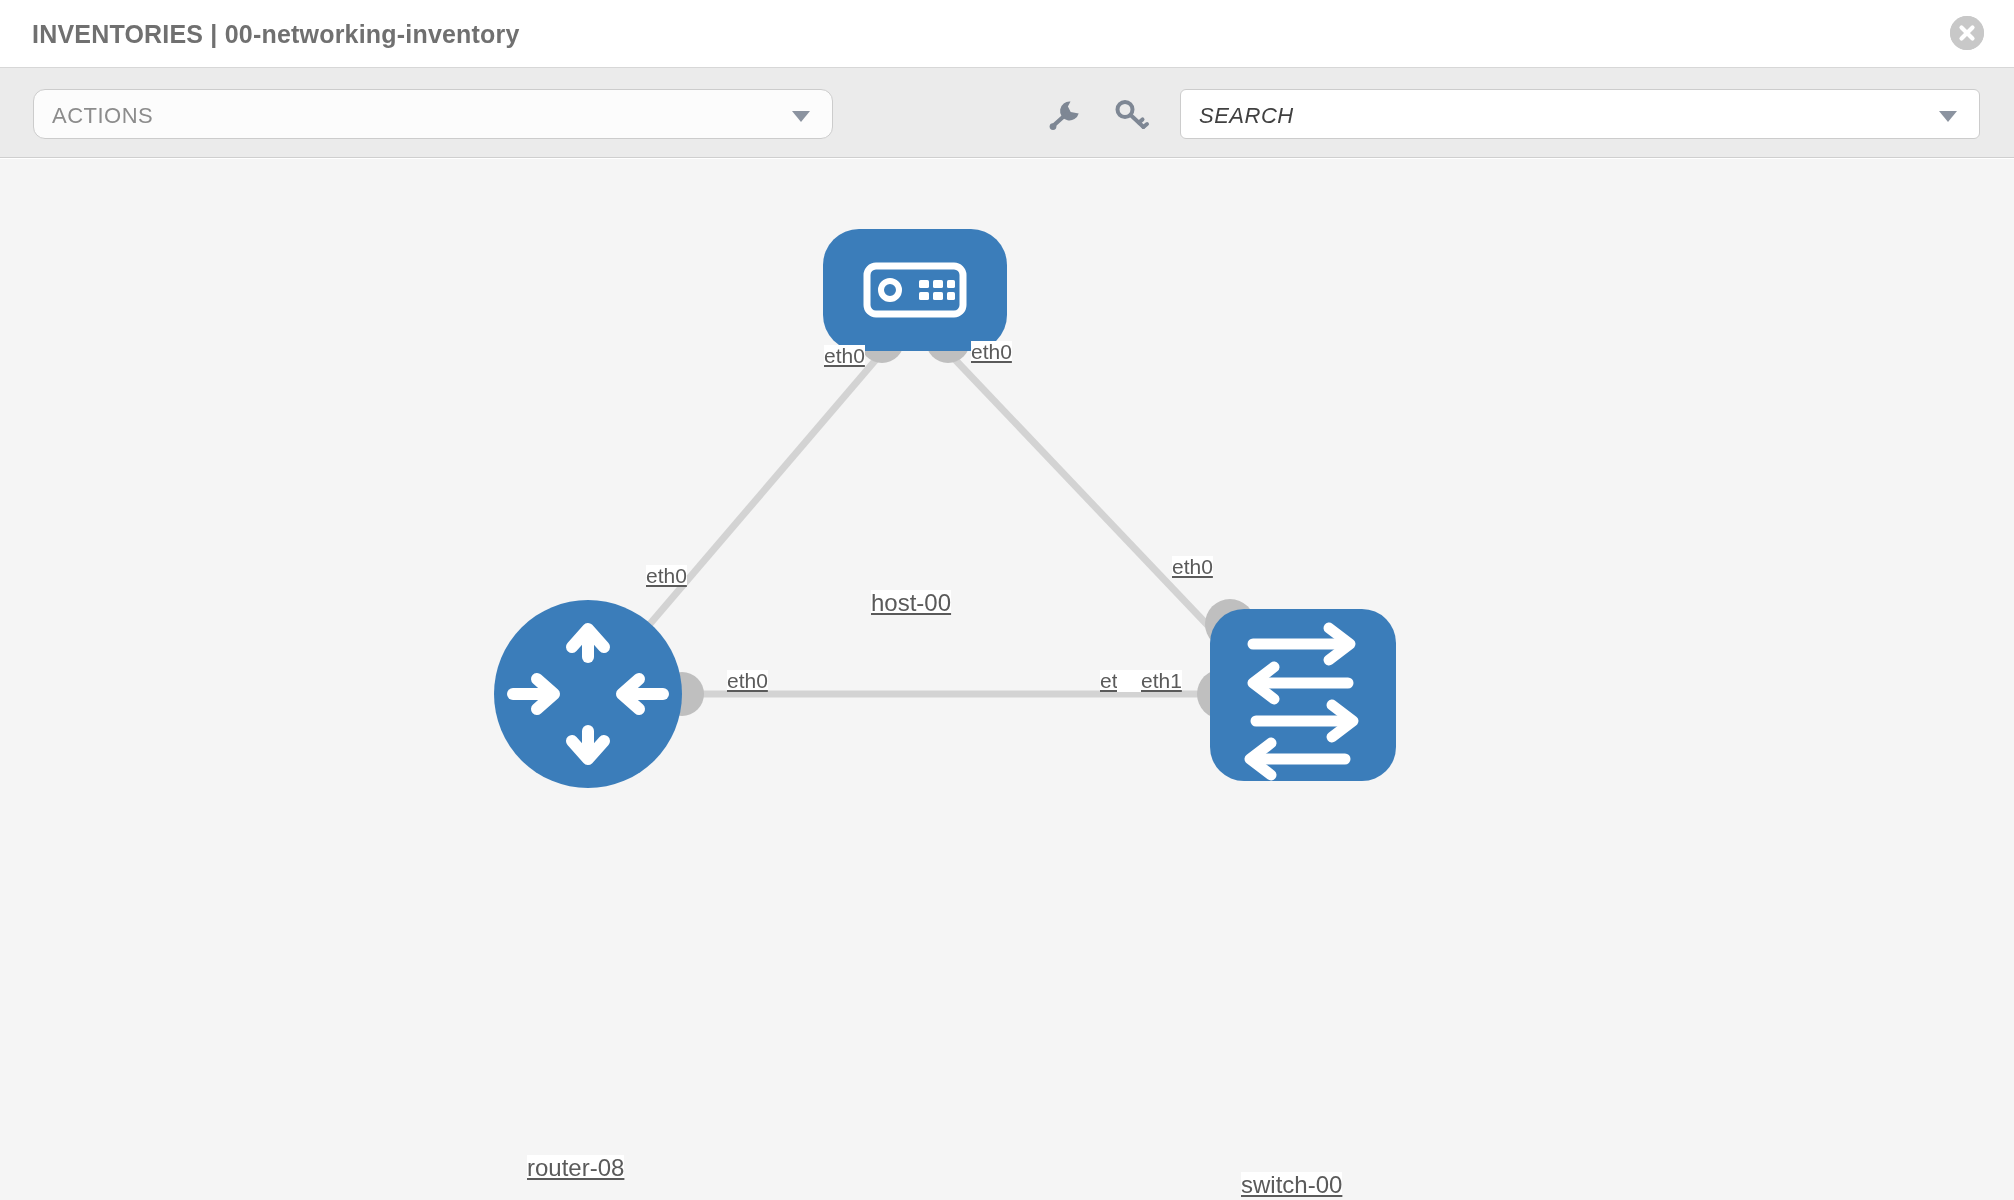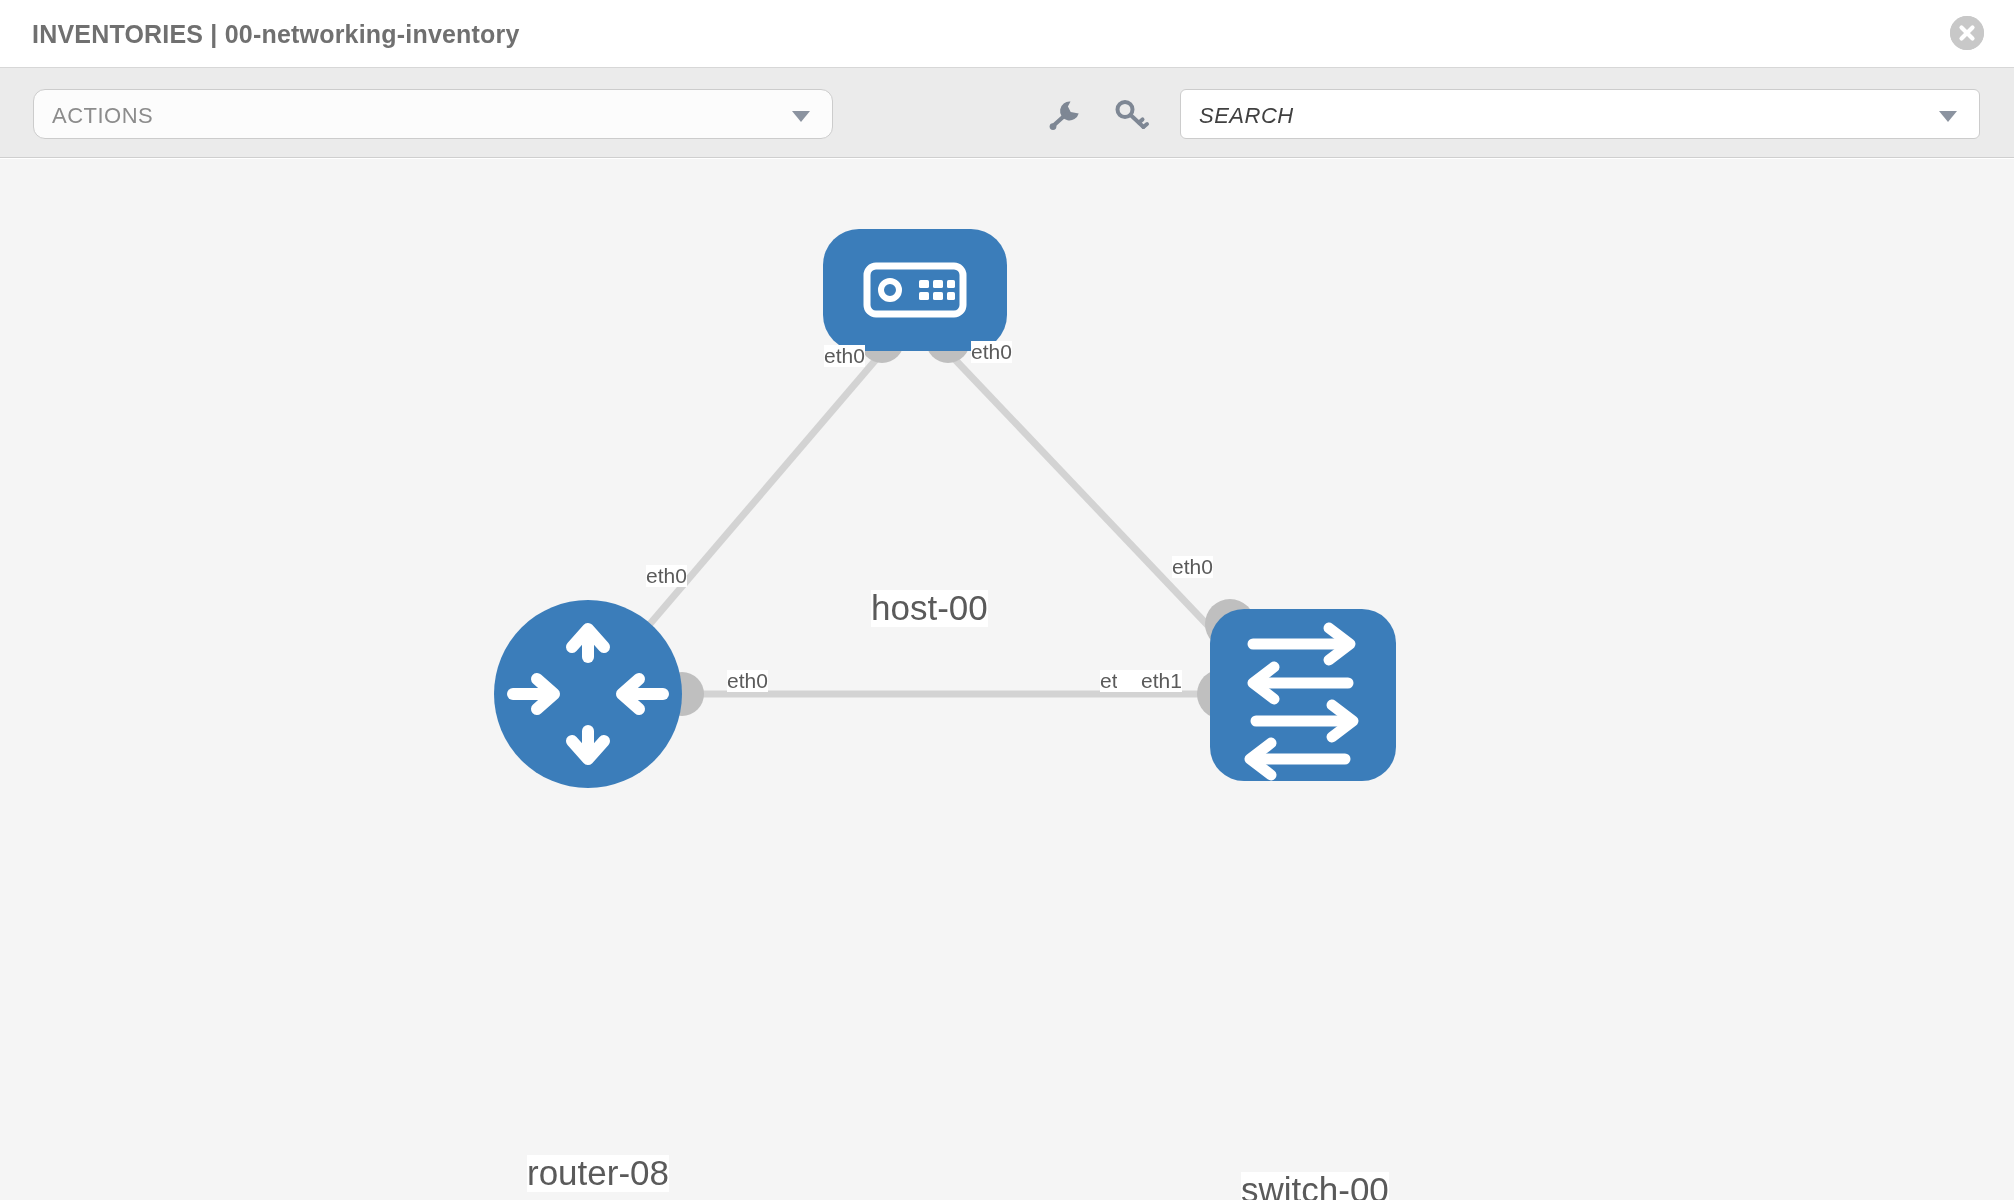--- a/index.html
+++ b/index.html
@@ -120,22 +120,23 @@
     width: 2014px; height: 1041px;
   }
 
   
   .nlabel {
     position: absolute;
     background: #ffffff;
     color: #5a5a5a;
     white-space: nowrap;
     line-height: 1.05;
-  }
-  .nlabel.node-name { font-size: 35px; }
+    text-decoration: underline;
+  }
+  .nlabel.node-name { font-size: 24px; }
   .nlabel.iface     { font-size: 21px; }
 </style>
 </head>
 <body>
 
 <div id="app">
 
   <div class="header">
     <div class="page-title">INVENTORIES | 00-networking-inventory</div>
 

